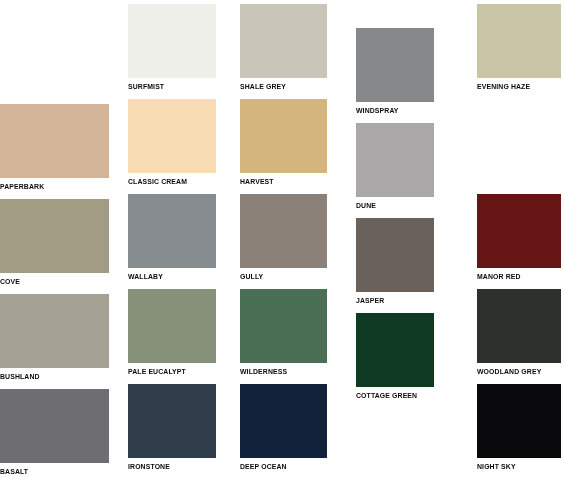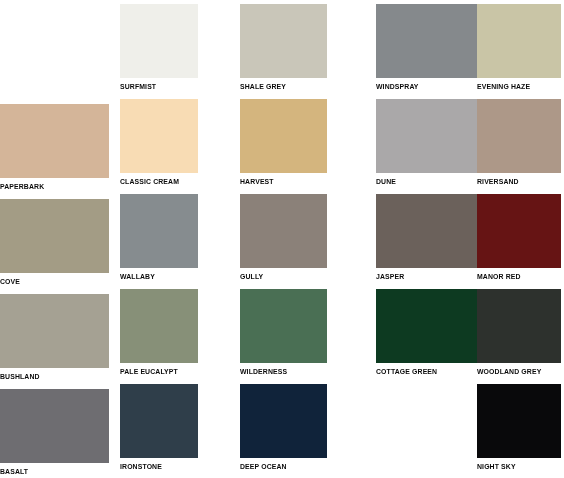--- a/index.html
+++ b/index.html
@@ -40,23 +40,23 @@
     font-weight: 700;
     font-size: 8px;
     line-height: 9px;
     letter-spacing: 0.15px;
     transform: scaleX(0.86);
     transform-origin: 0 50%;
     -webkit-font-smoothing: none;
   }
   
   .col-1 { left: 0px;   width: 109px; }
-  .col-2 { left: 120px; width: 78px; border-radius: 23px; }
+  .col-2 { left: 128px; width: 88px; border-radius: 23px; }
   .col-3 { left: 240px; width: 87px; text-decoration: underline; }
-  .col-4 { left: 376px; width: 101px; }
+  .col-4 { left: 356px; width: 78px; margin-top: 24px; }
   .col-5 { left: 477px; width: 84px; }
 
   
   .row-1 { top: 4px;   }
   .row-2 { top: 99px;  }
   .row-3 { top: 194px; }
   .row-4 { top: 289px; }
   .row-5 { top: 384px; }
 
   .row-1.col-1, .row-2.col-1, .row-3.col-1, .row-4.col-1, .row-5.col-1 {
@@ -93,24 +93,20 @@
       <span class="swatch-chip" title="CLASSIC CREAM" style="background: rgb(248, 220, 180);"></span>
       <span class="swatch-label">CLASSIC CREAM</span>
     </div>
     <div class="swatch-cell row-2 col-3">
       <span class="swatch-chip" title="HARVEST" style="background: rgb(212, 181, 126);"></span>
       <span class="swatch-label">HARVEST</span>
     </div>
     <div class="swatch-cell row-2 col-4">
       <span class="swatch-chip" title="DUNE" style="background: rgb(170, 168, 169);"></span>
       <span class="swatch-label">DUNE</span>
-    </div>
-    <div class="swatch-cell row-2 col-5">
-      <span class="swatch-chip" title="RIVERSAND" style="background: rgb(173, 152, 136);"></span>
-      <span class="swatch-label">RIVERSAND</span>
     </div>
     <div class="swatch-cell row-3 col-1">
       <span class="swatch-chip" title="COVE" style="background: rgb(163, 156, 133);"></span>
       <span class="swatch-label">COVE</span>
     </div>
     <div class="swatch-cell row-3 col-2">
       <span class="swatch-chip" title="WALLABY" style="background: rgb(134, 140, 143);"></span>
       <span class="swatch-label">WALLABY</span>
     </div>
     <div class="swatch-cell row-3 col-3">

